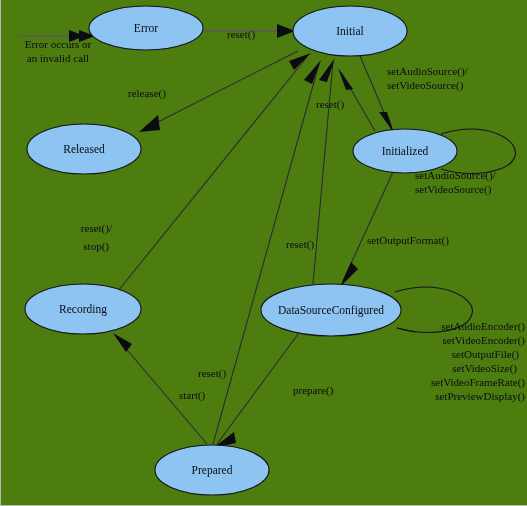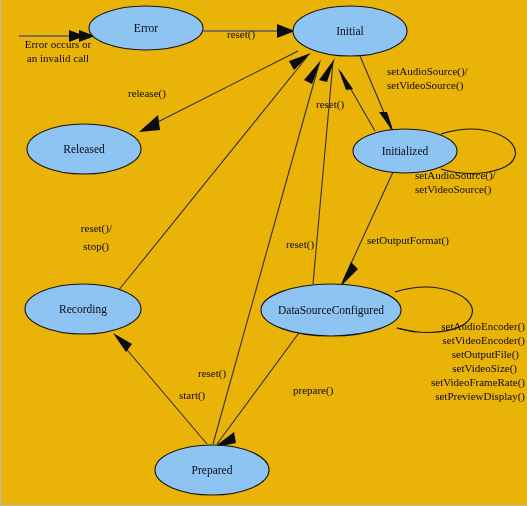--- a/index.html
+++ b/index.html
@@ -8,21 +8,21 @@
     padding: 0;
     background: #ffffff;
   }
   body {
     font-family: "Liberation Serif", "DejaVu Serif", serif;
   }
   #diagram-root {
     position: relative;
     width: 527px;
     height: 506px;
-    background: #eab308;
+    background: #4d7c0f;
     border-left: 1px solid #b9b9b9;
     border-bottom: 1px solid #b9b9b9;
     box-sizing: border-box;
     overflow: hidden;
   }
   #diagram-svg {
     position: absolute;
     left: 0;
     top: 0;
     width: 527px;

